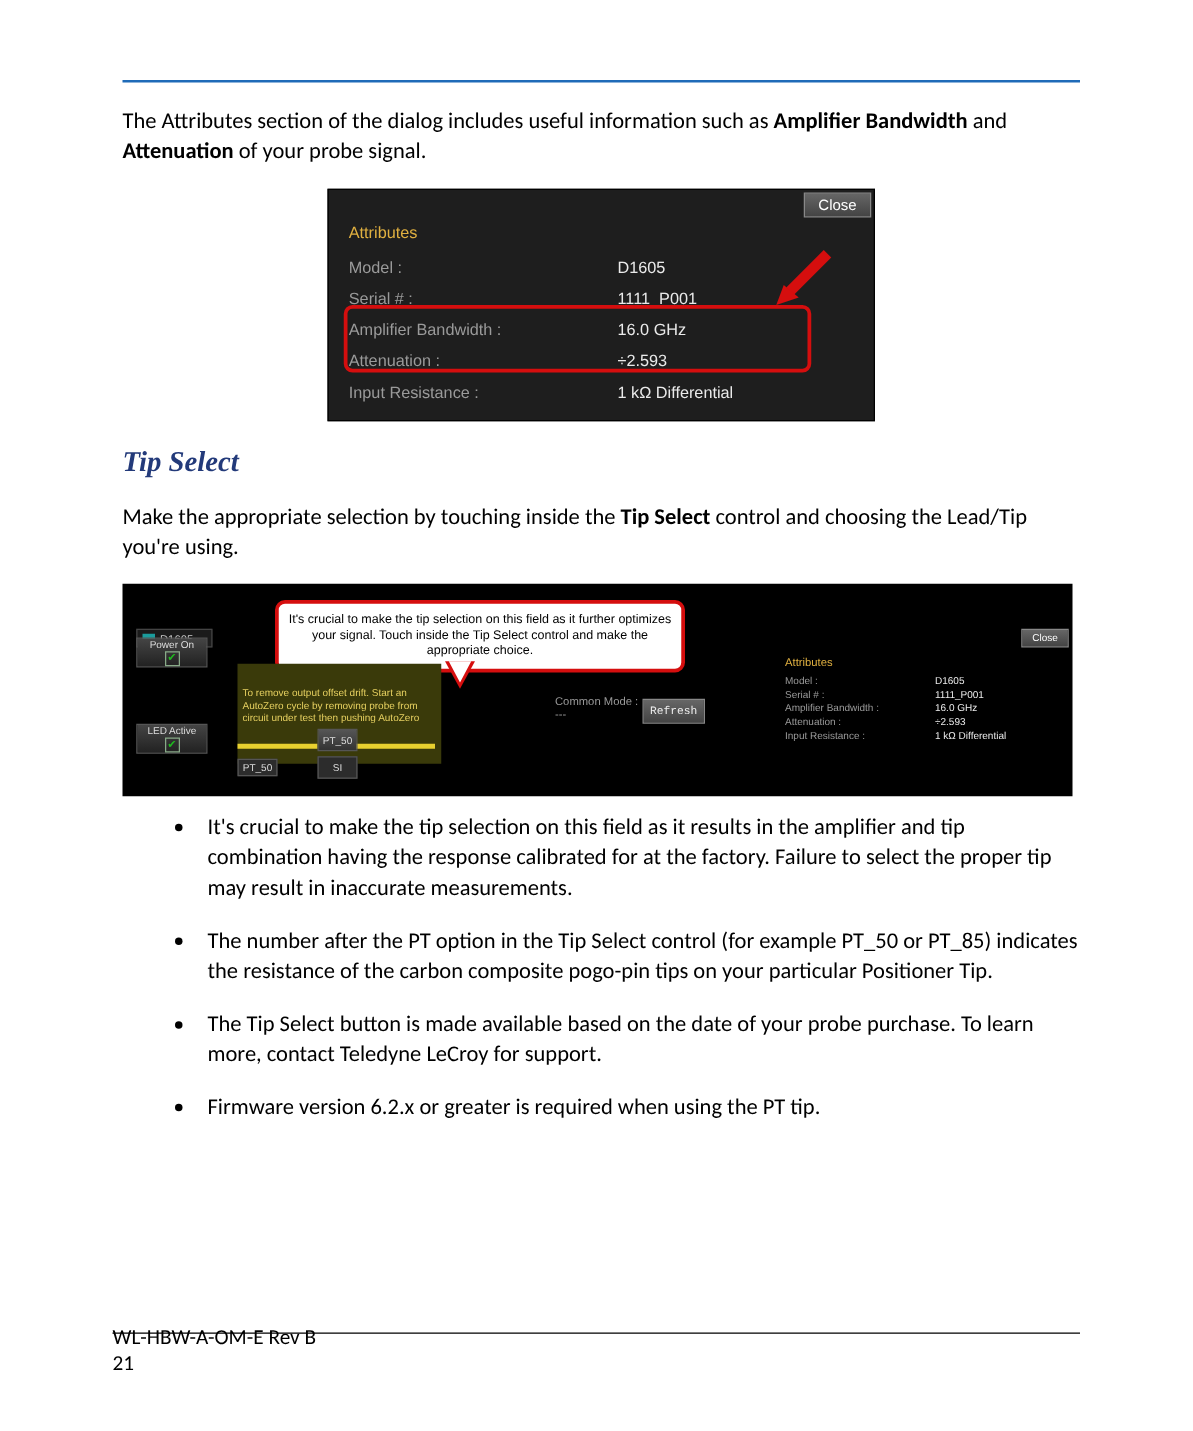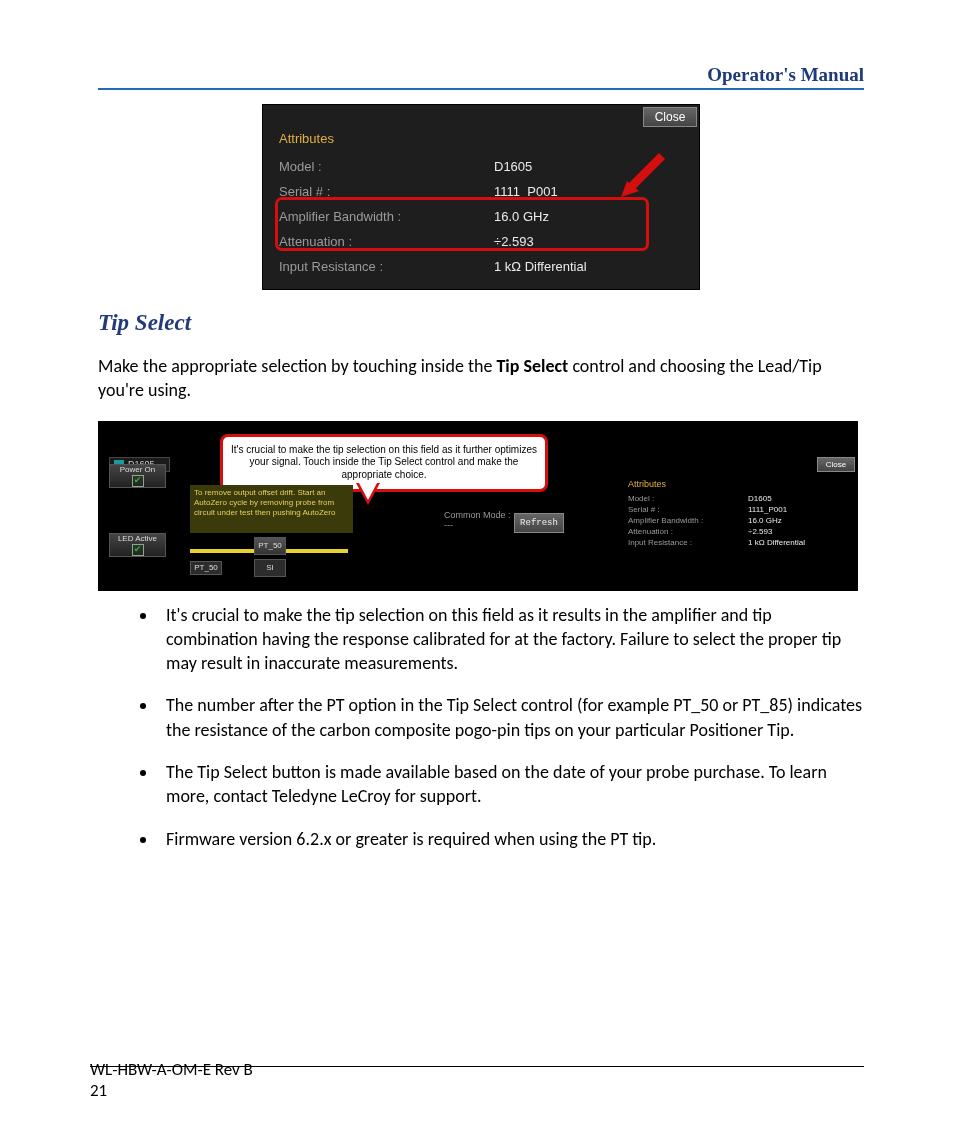--- a/index.html
+++ b/index.html
@@ -99,21 +99,21 @@
   .sidebar-btn {
     position: absolute; left: 11px; width: 55px; height: 22px;
     background: linear-gradient(#444,#222); border: 1px solid #555;
     display: flex; flex-direction: column; align-items: center;
     justify-content: center; gap: 1px; font-size: 8px; color: #ddd;
   }
   .chk { width: 10px; height: 10px; border: 1px solid #8a8; color: #1fbb1f; font-size: 9px; line-height: 9px; text-align: center; }
   .instr-box {
     position: absolute; left: 92px; top: 64px; width: 155px; height: 42px;
     background: #3a3a0a; color: #e6d060; font-size: 8px; line-height: 1.25;
-    padding: 3px 4px;
+    padding: 19px 4px;
   }
   .tip-chip {
     position: absolute; background: #2c2c2c; border: 1px solid #555;
     color: #ddd; font-size: 8px; display: flex; align-items: center;
     justify-content: center;
   }
   .yellow-bar { position: absolute; background: #e8d02f; height: 4px; }
   .center-block { position: absolute; left: 346px; top: 89px; width: 120px; text-align: left; color: #9a9a9a; }
   .refresh-btn {
     position: absolute; left: 416px; top: 92px; width: 48px; height: 18px;
@@ -139,23 +139,25 @@
   .closing { font-size: 18px; margin-top: -4px; }
 
   
   .footer-hr { position: absolute; left: 90px; right: 90px; bottom: 78px; height: 1px; background: #000; }
   .footer { position: absolute; left: 90px; right: 90px; bottom: 44px; display: flex; justify-content: space-between; font-size: 17px; flex-direction: column; }
 </style>
 </head>
 <body>
 
 <div class="page">
-  <div class="header">Operator's Manual</div>
   <div class="hr-bar"></div>
 
+  <p class="body-text">
+    <span>The Attributes section of the dialog includes useful information such as </span><b>Amplifier Bandwidth</b><span> and </span><b>Attenuation</b><span> of your probe signal.</span>
+  </p>
 
   <div class="attr-dialog">
     <div class="close-btn">Close</div>
     <div class="attr-body">
       <div class="attr-title">Attributes</div>
       <div class="attr-row">
         <div class="attr-label">Model :</div>
         <div class="attr-val">D1605</div>
       </div>
       <div class="attr-row">

